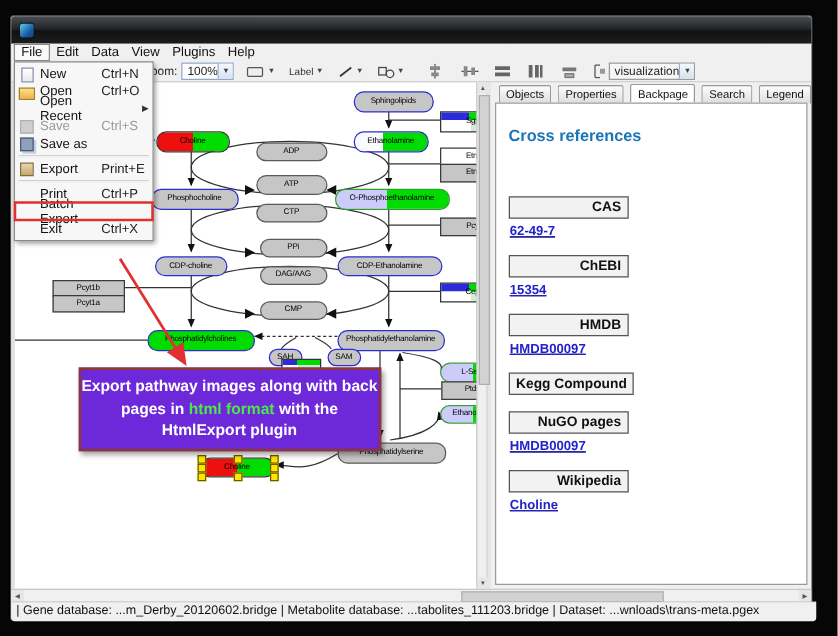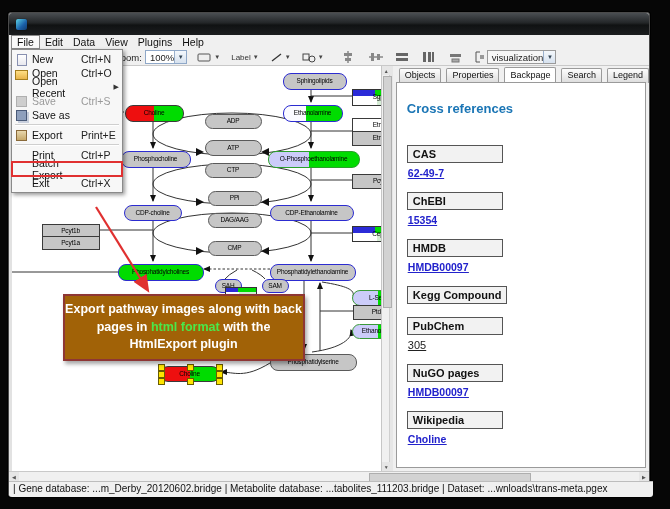--- a/index.html
+++ b/index.html
@@ -46,43 +46,43 @@
   .n-green-pill{background:#00dc00;border-radius:8px;}
   .n-white-lgreen-box{background:linear-gradient(90deg,#fff 50%,#cde9cd 50%);border:1px solid #3a3a3a;}
   .n-gene-viz{background:linear-gradient(90deg,#fff 42%,#d4ecd4 42%);border:1px solid #333;}
   .n-gene-viz::before{content:"";position:absolute;left:0;top:0;right:0;height:42%;
        background:linear-gradient(90deg,#2b2bd8 40%,#00dc00 40%);}
   .b-blue{border:1.5px solid #2c2cd0;}
   .b-green{border:1.5px solid #2ca02c;}
   .handle{position:absolute;width:5px;height:5px;background:#ffe400;border:1px solid #6a5d00;z-index:4;}
   
   #callout{position:absolute;left:51px;top:228px;width:238px;height:58px;z-index:6;
-       background:#a16207;border:2px solid #8e3634;box-shadow:2px 3px 4px rgba(0,0,0,.35);
+       background:#6d28d9;border:2px solid #8e3634;box-shadow:2px 3px 4px rgba(0,0,0,.35);
        color:#fff;font-weight:bold;font-size:12.5px;text-align:center;line-height:1.4;padding-top:5px;}
   #callout .hl{color:#4ae84a;}
   
   #anno{position:absolute;left:0;top:0;z-index:15;pointer-events:none;}
   
   #vscroll{width:9px;background:#f0f0f0;border-left:1px solid #c6c6c6;position:relative;}
   .sbtn{position:absolute;left:0;width:9px;height:9px;font-size:5px;color:#555;display:flex;
        align-items:center;justify-content:center;background:#e6e6e6;}
   #vthumb{position:absolute;left:1px;top:10px;width:7px;height:230px;background:#d2d2d2;border:1px solid #aeaeae;}
   #divider{width:3px;background:#e6e6e6;border-left:1px solid #cfcfcf;}
   
   #sidepanel{flex:1;position:relative;background:#f0f0f0;}
   #sp-tabs{display:flex;gap:5px;padding:2px 0 0 6px;height:15px;}
   .tab{background:linear-gradient(#fdfdfd,#dcdcdc);border:1px solid #9a9a9a;border-bottom:none;
        border-radius:2px 2px 0 0;padding:1px 5px 0 5px;font-size:9px;color:#111;}
   .tab.active{background:#fff;position:relative;top:-1px;padding-top:2px;}
   #sp-body{position:absolute;left:3px;right:3px;top:16px;bottom:3px;background:#fff;
        border:1px solid #9a9a9a;overflow:hidden;padding:4px 10px;}
-  #sp-heading{color:#1a75b5;font-weight:bold;font-size:13px;margin:14px 0 28px 0;}
+  #sp-heading{color:#1a75b5;font-weight:bold;font-size:13px;margin:14px 0 40px 0;}
   .sec{margin-bottom:12px;}
   .sec-title{display:inline-block;min-width:84px;background:#f2f2f2;border:1px solid #555;
-       padding:2px 5px;font-weight:bold;font-size:11px;color:#111;}
+       padding:2px 5px;font-weight:bold;font-size:11px;color:#111;text-align:right;}
   .sec-val{margin:4px 0 0 1px;font-size:10.5px;font-weight:bold;text-decoration:underline;}
   .sec-val a{color:#2222cc;}
   .sec-val.plain{color:#222;font-weight:normal;font-size:11px;}
   
   #hscroll{position:absolute;left:0;top:458px;width:640px;height:10px;background:#f0f0f0;border-top:1px solid #c9c9c9;}
   .hbtn{position:absolute;top:0;width:10px;height:9px;background:#e6e6e6;font-size:5px;color:#555;
        display:flex;align-items:center;justify-content:center;}
   #hthumb{position:absolute;left:360px;top:1px;width:160px;height:7px;background:#d2d2d2;border:1px solid #aeaeae;}
   #statusbar{position:absolute;left:0;top:468px;width:640px;height:14px;background:#f0f0f0;
        border-top:1px solid #bdbdbd;font-size:10px;color:#111;padding:1px 0 0 4px;white-space:nowrap;
@@ -368,21 +368,20 @@
           <span class="tab">Search</span>
           <span class="tab">Legend</span>
         </div>
       <div id="sp-body">
         <div id="sp-heading">Cross references</div>
         <div id="sp-sections">
             <div class="sec"><div class="sec-title">CAS</div><div class="sec-val"><a href="#">62-49-7</a></div></div>
             <div class="sec"><div class="sec-title">ChEBI</div><div class="sec-val"><a href="#">15354</a></div></div>
             <div class="sec"><div class="sec-title">HMDB</div><div class="sec-val"><a href="#">HMDB00097</a></div></div>
             <div class="sec"><div class="sec-title">Kegg Compound</div></div>
-            <div class="sec"><div class="sec-title">PubChem</div><div class="sec-val plain">305</div></div>
             <div class="sec"><div class="sec-title">NuGO pages</div><div class="sec-val"><a href="#">HMDB00097</a></div></div>
             <div class="sec"><div class="sec-title">Wikipedia</div><div class="sec-val"><a href="#">Choline</a></div></div>
           </div>
 
       </div>
     </div>
   </div>
 
   <div id="hscroll">
     <span class="hbtn" style="left:0;">◀</span>

